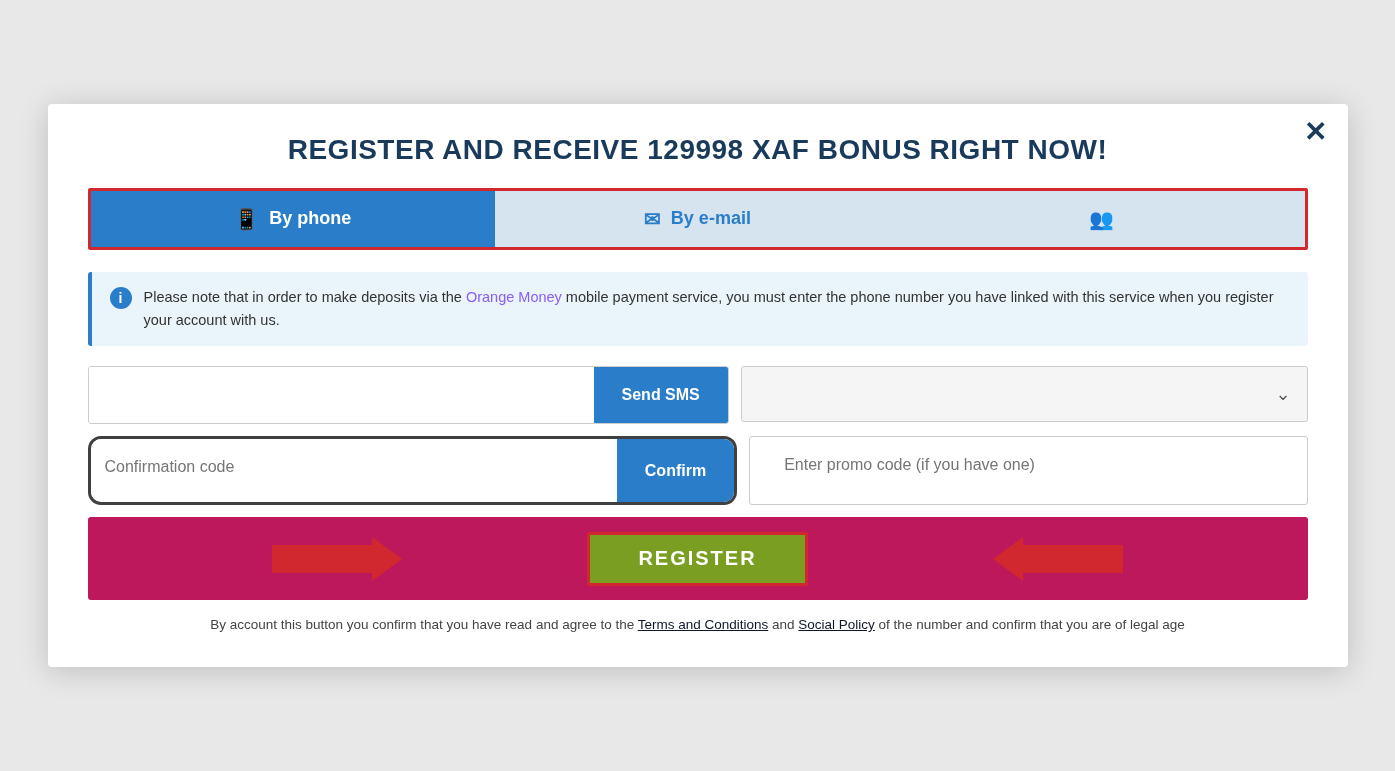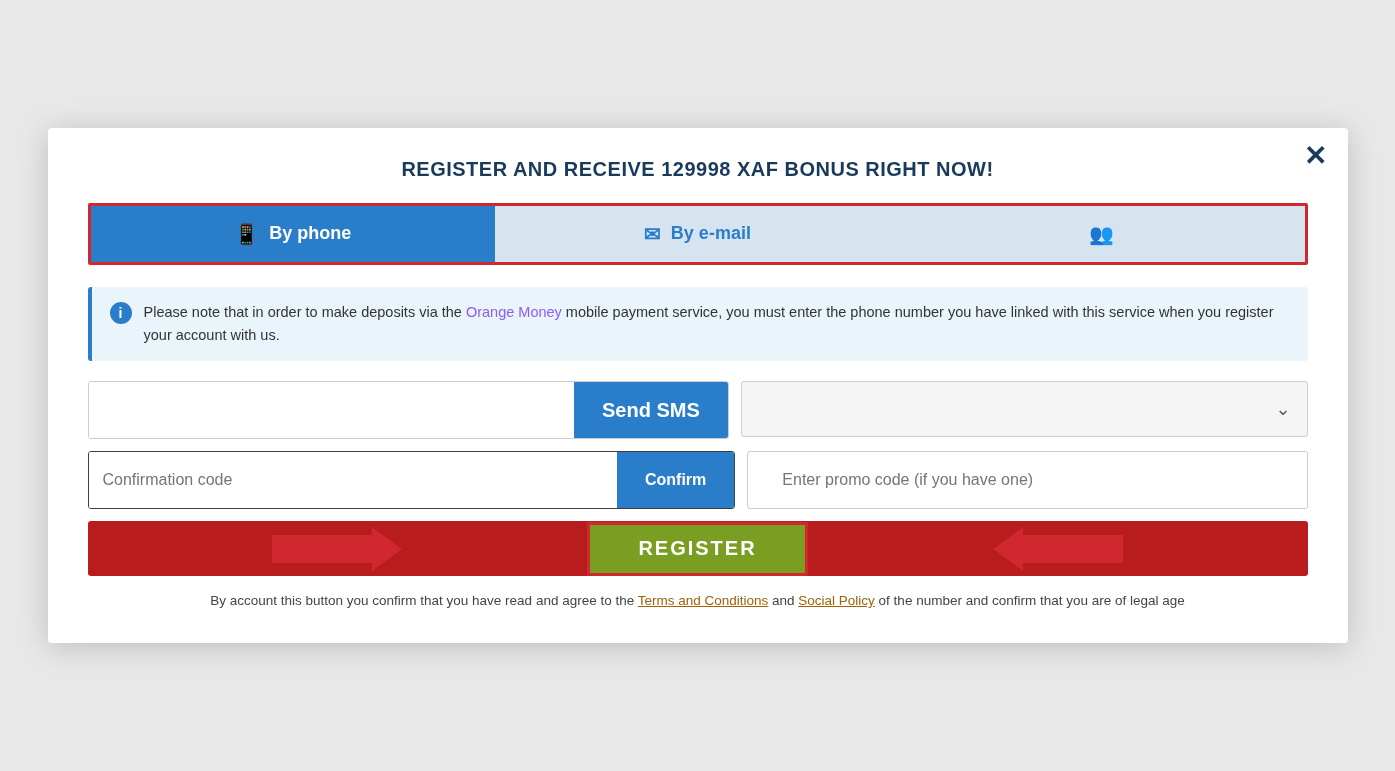--- a/index.html
+++ b/index.html
@@ -28,21 +28,21 @@
       font-size: 28px;
       color: #1a3a5c;
       cursor: pointer;
       font-weight: bold;
       line-height: 1;
       background: none;
       border: none;
     }
     .title {
       text-align: center;
-      font-size: 20px;
+      font-size: 28px;
       font-weight: 900;
       color: #1a3a5c;
       margin-bottom: 22px;
       letter-spacing: 0.5px;
     }
     .tabs {
       display: flex;
       border: 3px solid #d0282e;
       border-radius: 2px;
       margin-bottom: 22px;
@@ -126,21 +126,21 @@
       height: 56px;
     }
     .input-group input::placeholder {
       color: #aaa;
     }
     .btn-send {
       background: #2a7dc9;
       color: #fff;
       border: none;
       padding: 0 28px;
-      font-size: 20px;
+      font-size: 16px;
       font-weight: 600;
       cursor: pointer;
       height: 56px;
       white-space: nowrap;
       margin-left: 25px;
     }
     .select-group {
       flex: 1;
       border: 1px solid #ccc;
       border-radius: 3px;
@@ -162,43 +162,43 @@
       cursor: pointer;
     }
     .chevron {
       font-size: 18px;
       color: #555;
       pointer-events: none;
     }
     .confirm-group {
       display: flex;
       flex: 1.2;
-      border: 1px solid #404040;
-      border-radius: 3px;
+      border: 3px solid #404040;
+      border-radius: 13px;
       overflow: hidden;
     }
     .confirm-group input {
       flex: 1;
       border: none;
       outline: none;
       padding: 0 14px;
       font-size: 16px;
       color: #555;
       background: #fff;
       height: 56px;
     }
     .btn-confirm {
       background: #2a7dc9;
       color: #fff;
       border: none;
       padding: 0 28px;
       font-size: 16px;
       font-weight: 600;
       cursor: pointer;
-      height: 56px;
+      height: 63px;
     }
     .promo-group {
       flex: 1;
       border: 1px solid #ccc;
       border-radius: 3px;
       background: #fff;
       padding-left: 20px;
     }
     .promo-group input {
       width: 100%;
@@ -206,24 +206,24 @@
       outline: none;
       padding: 0 14px;
       font-size: 16px;
       color: #aaa;
       background: transparent;
       height: 56px;
     }
     .register-row {
       display: flex;
       align-items: center;
-      background: #b91c1c;
+      background: #be185d;
       border-radius: 3px;
       margin-bottom: 14px;
-      height: 55px;
+      height: 83px;
       position: relative;
       overflow: hidden;
     }
     .arrow-left {
       flex: 1;
       display: flex;
       align-items: center;
       justify-content: center;
     }
     .arrow-right {
@@ -275,21 +275,21 @@
       text-transform: uppercase;
       z-index: 1;
     }
     .terms-text {
       text-align: center;
       font-size: 13.5px;
       color: #444;
       line-height: 1.7;
     }
     .terms-text a {
-      color: #a16207;
+      color: #0f172a;
     }
     
   </style>
 </head>
 <body>
 
 <div class="modal">
 
   <button class="close-btn">✕</button>
 

